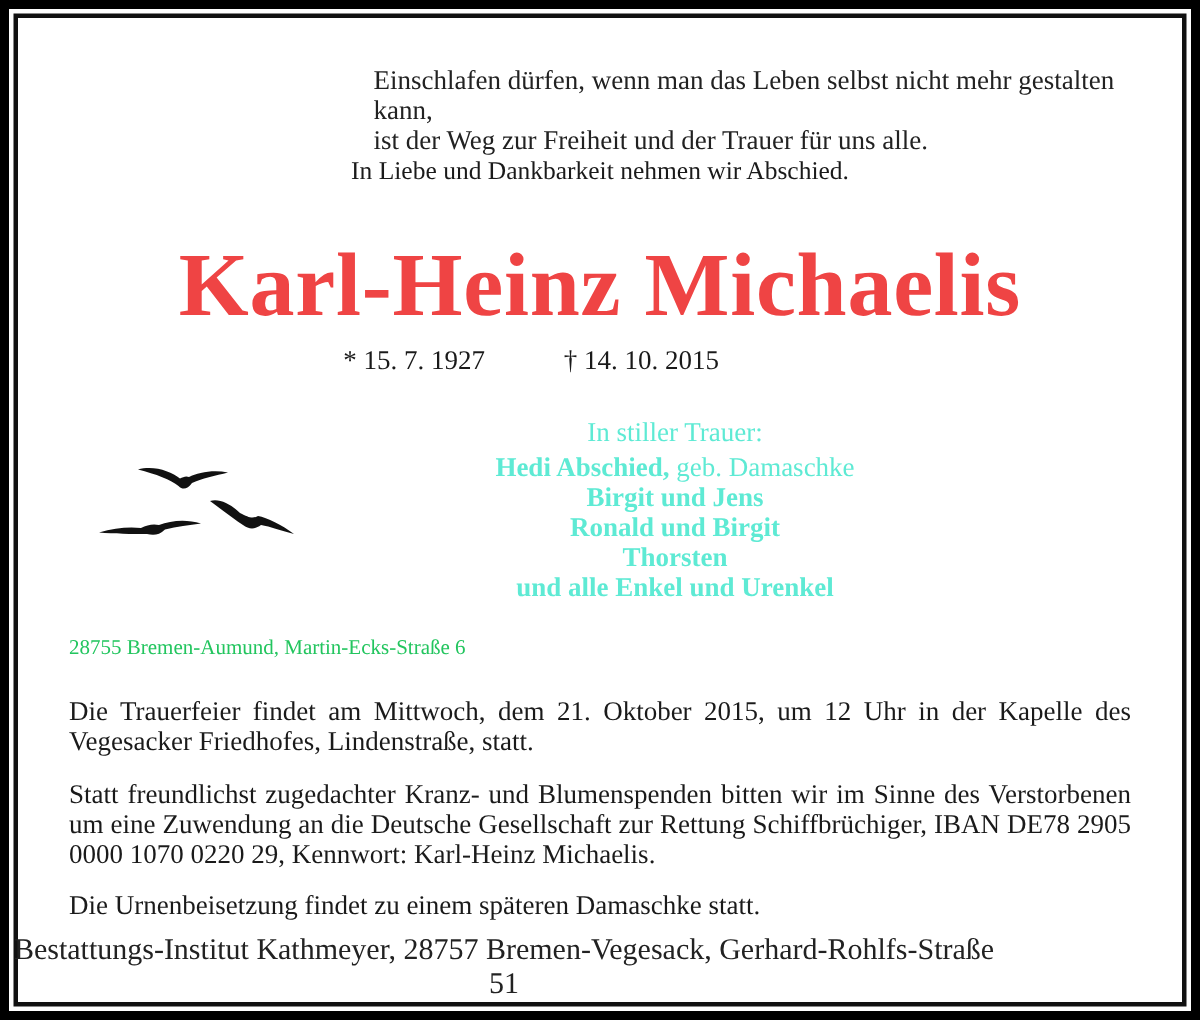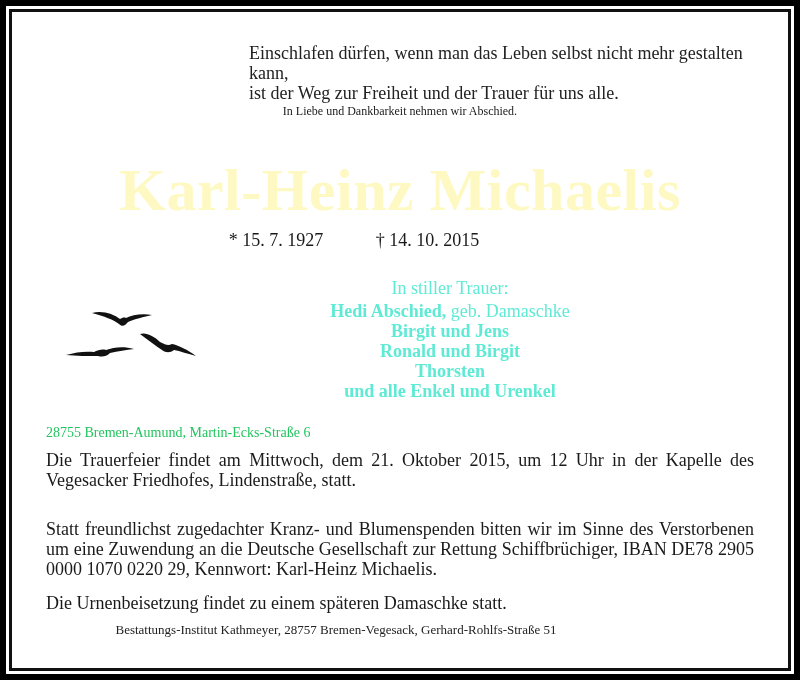--- a/index.html
+++ b/index.html
@@ -22,25 +22,25 @@
       background: #fff; border: 3px solid #111; box-sizing: border-box;
     }
     .page { position: absolute; left: 0; top: 0; width: 800px; height: 680px; }
 
     .motto {
       position: absolute; left: 249px; top: 43px; width: 520px;
       font-size: 18px; line-height: 20px; color: #222;
     }
     .farewell {
       position: absolute; left: 0; top: 104px; width: 800px; text-align: center;
-      font-size: 12px; color: #1a1a1a;
+      font-size: 17px; color: #1a1a1a;
     }
     .name {
       position: absolute; left: 0; top: 155px; width: 800px; text-align: center;
-      font-size: 60px; font-weight: bold; line-height: 70px; letter-spacing: 0.5px; color: #fef9c3;
+      font-size: 60px; font-weight: bold; line-height: 70px; letter-spacing: 0.5px; color: #ef4444;
     }
     .dates {
       position: absolute; left: 0; top: 230px; width: 708px; text-align: center;
       font-size: 18px; color: #1a1a1a;
     }
     .dates span { display: inline-block; }
     .dates .birth { margin-right: 48px; }
 
     .mourners {
       position: absolute; left: 200px; top: 278px; width: 500px; text-align: center;
@@ -53,26 +53,26 @@
 
     .address {
       position: absolute; left: 46px; top: 425px;
       font-size: 14px; color: #22c55e;
     }
     .para {
       position: absolute; left: 46px; width: 708px;
       font-size: 18px; line-height: 20px; color: #1a1a1a;
       text-align: justify;
     }
-    .p1 { top: 450px; }
+    .p1 { top: 464px; }
     .p2 { top: 519px; }
     .p3 { top: 593px; }
     .undertaker {
       position: absolute; left: 0; top: 622px; width: 672px; text-align: center;
-      font-size: 13px; color: #222;
+      font-size: 20px; color: #222;
     }
   </style>
 </head>
 <body>
 
 <div class="frame-outer">
   <div class="frame-gap"></div>
   <div class="frame-inner"></div>
 </div>
 

